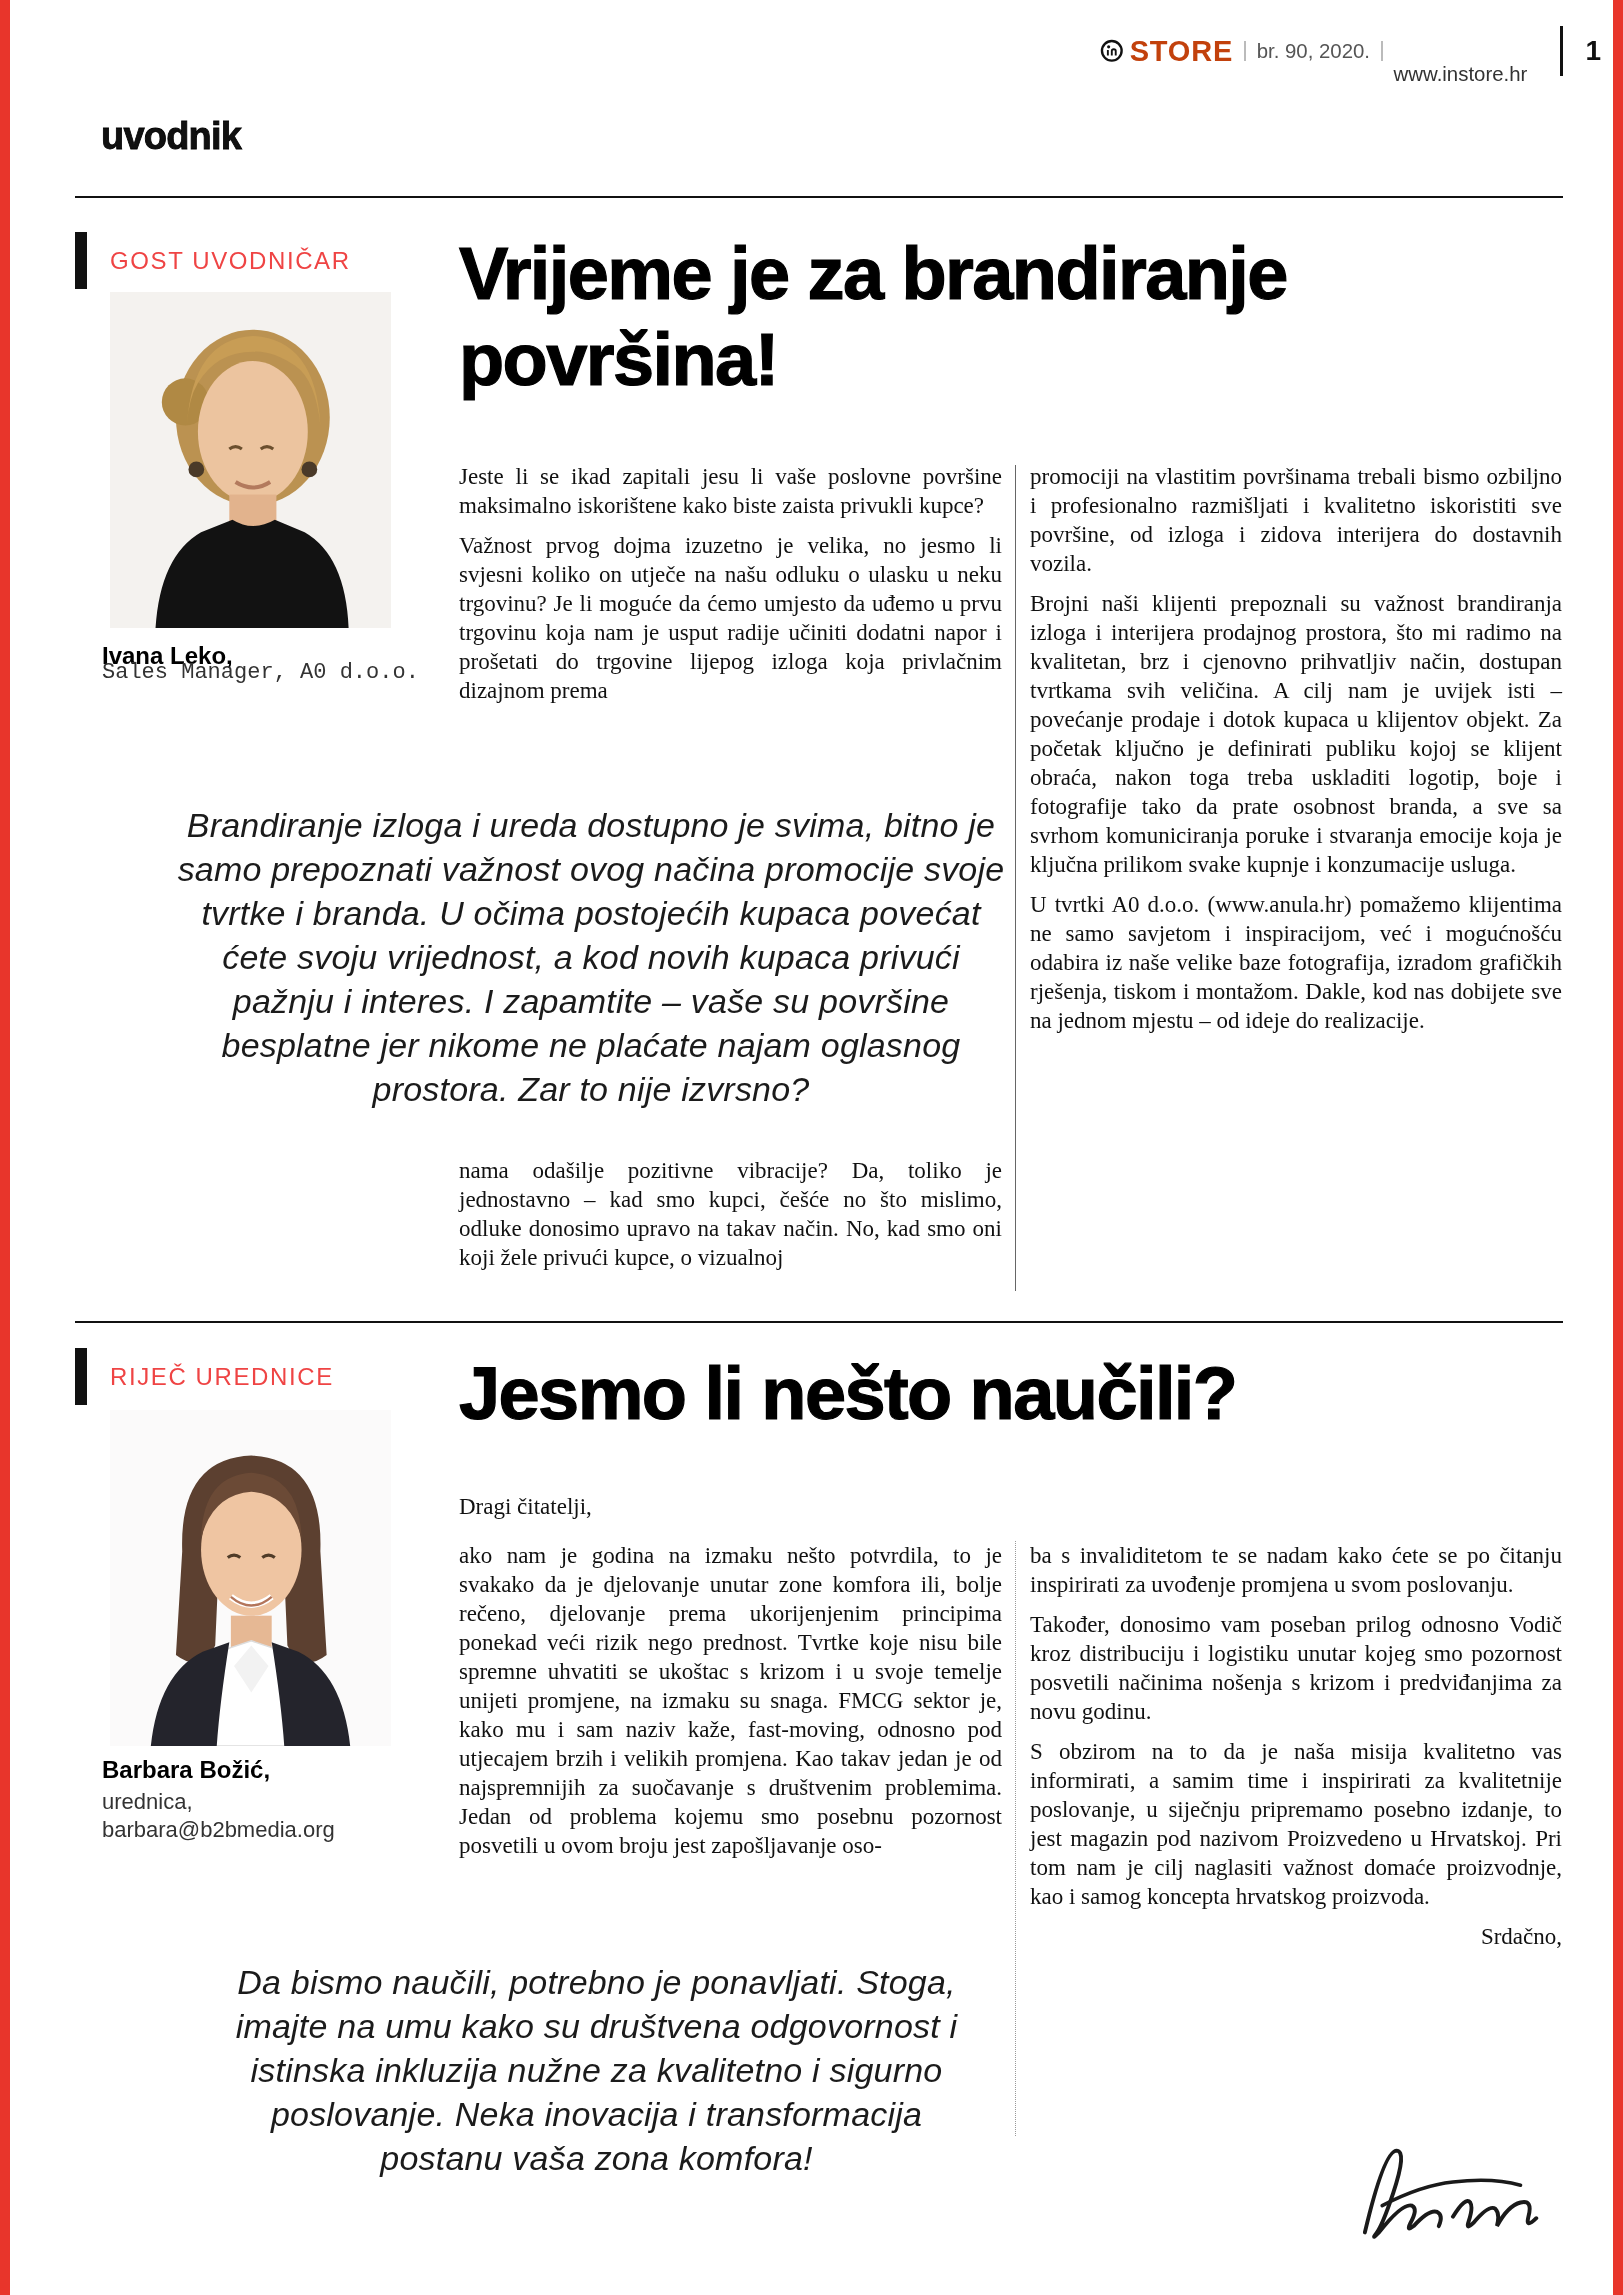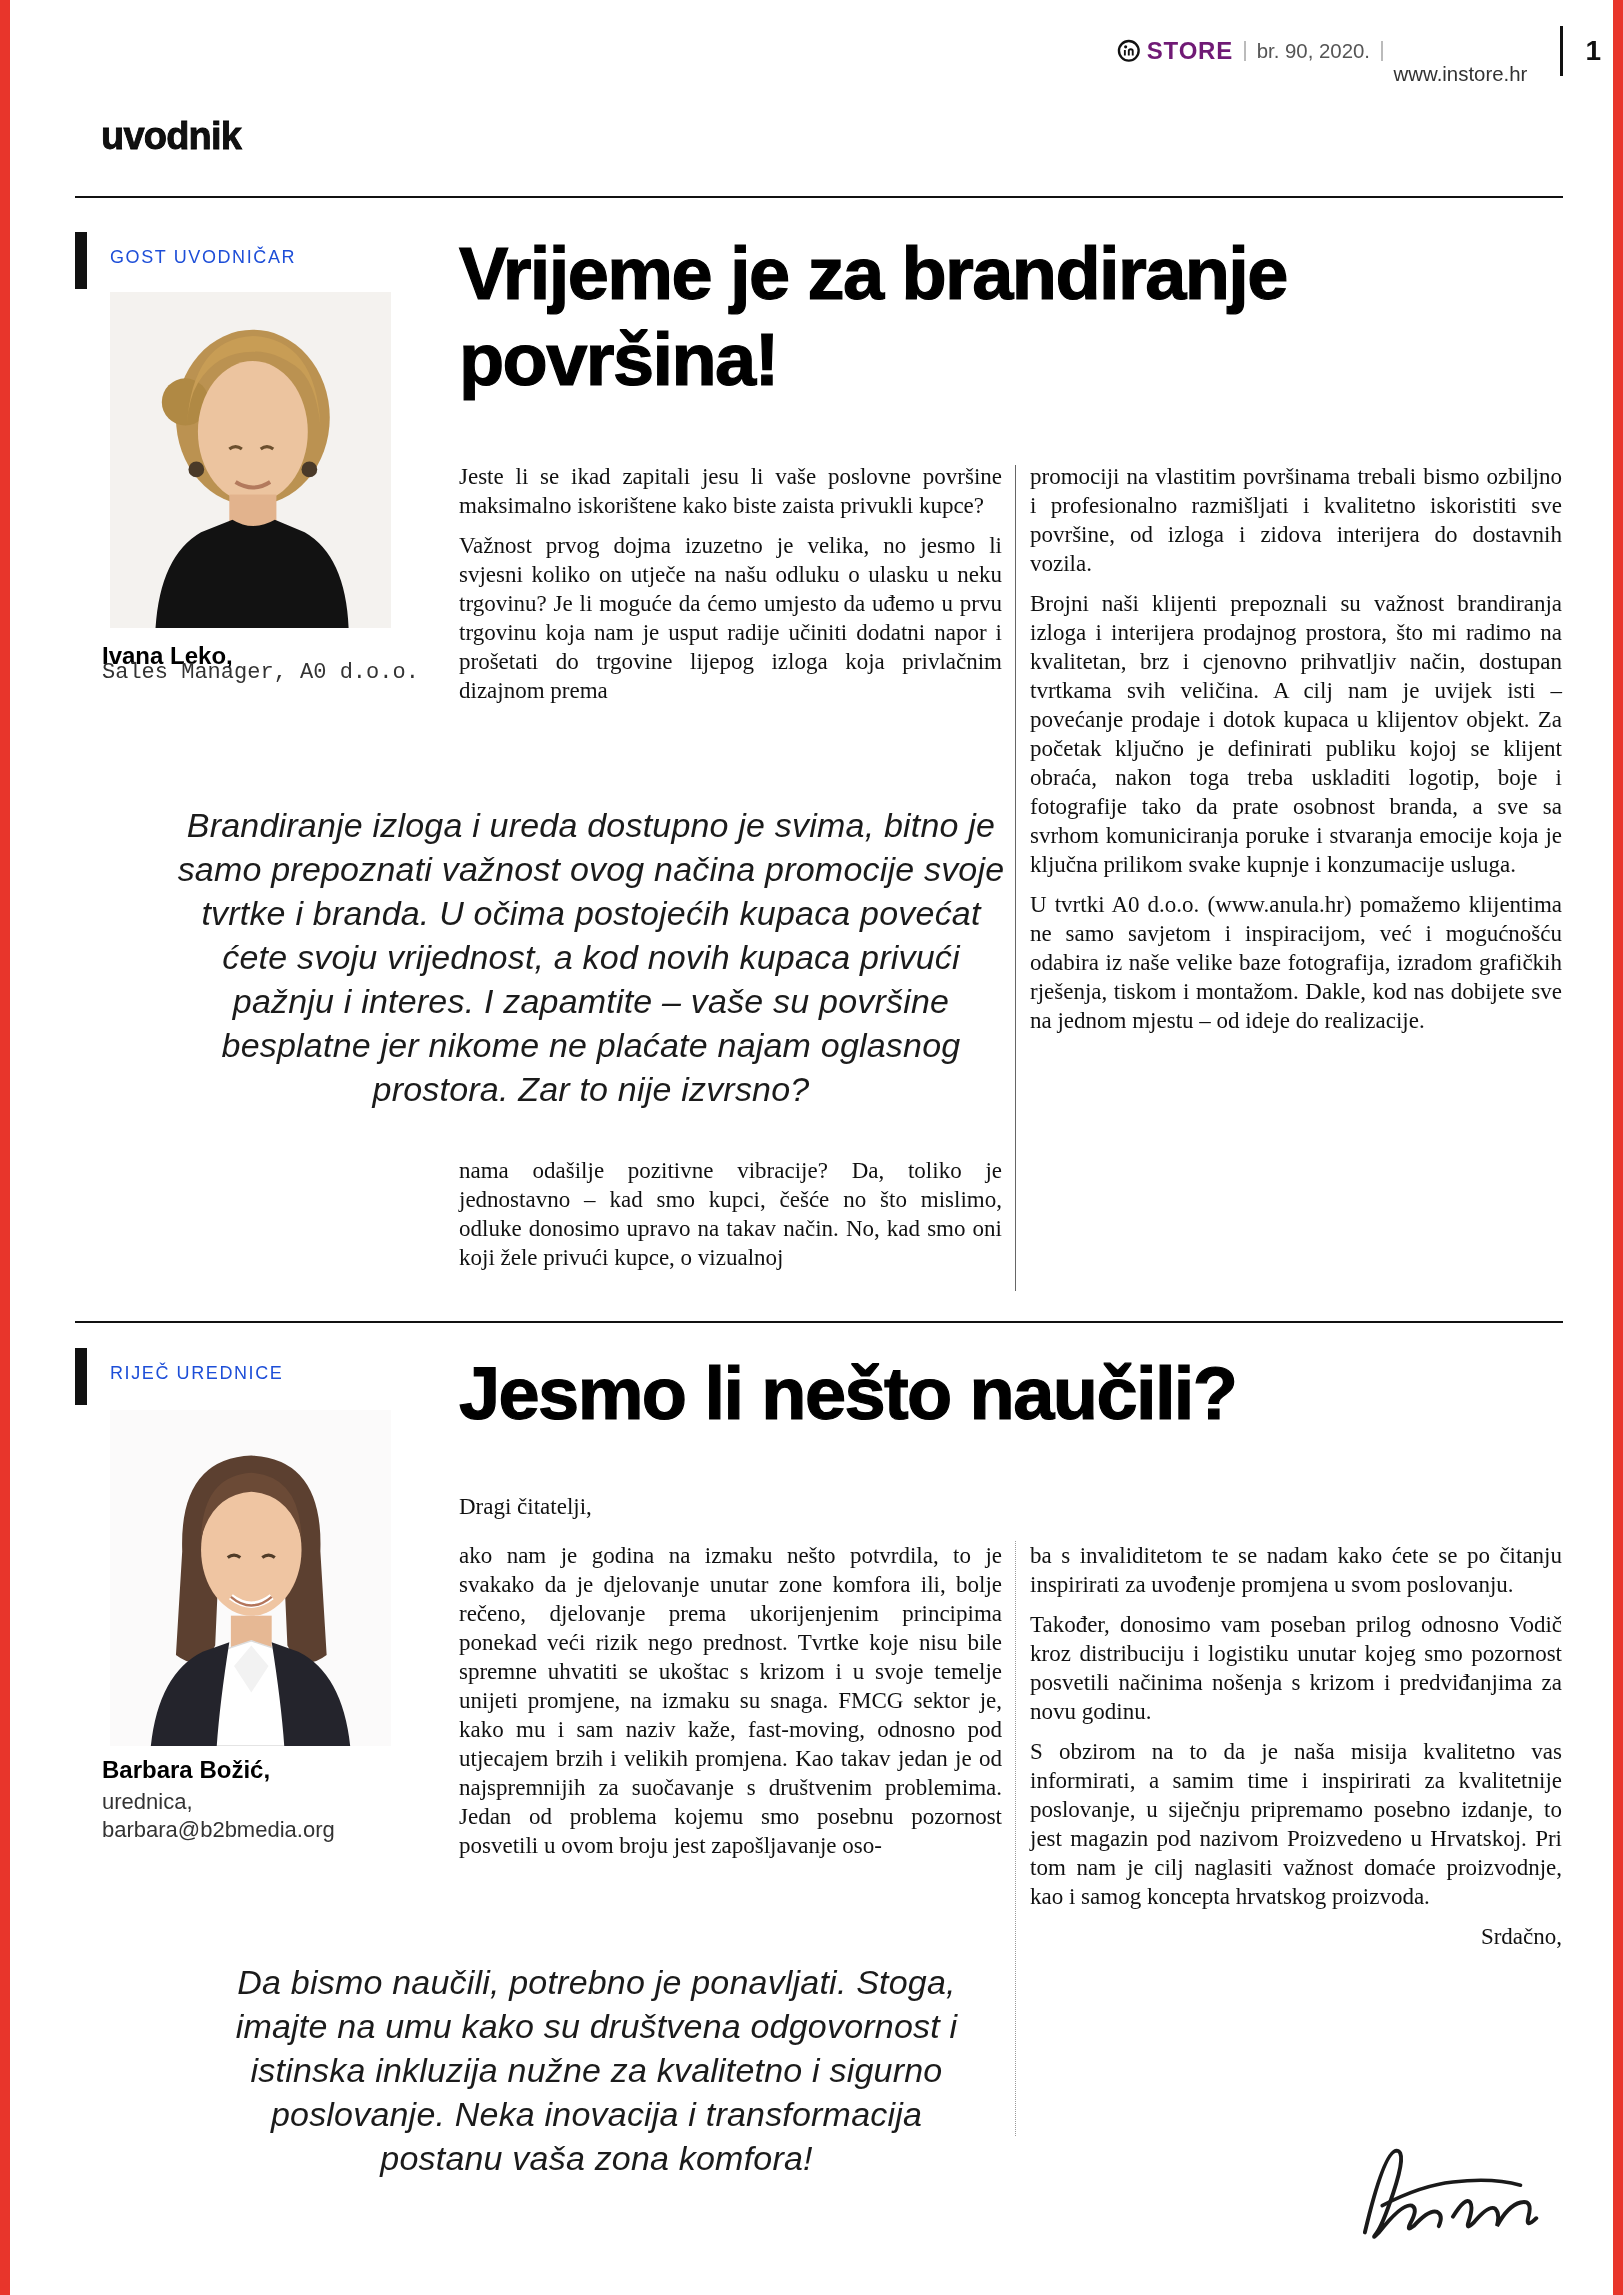--- a/index.html
+++ b/index.html
@@ -17,40 +17,40 @@
   .bleed { position:absolute; top:0; width:10.2px; height:100%; background:#e8352b; }
   .bleed.left { left:0; }
   .bleed.right { right:0; }
 
   
   .masthead {
     position:absolute; top:23.6px; right:22px; height:55px;
     display:flex; align-items:center;
   }
   .logo-circle { width:23.6px; height:23.6px; margin-right:6.3px; }
-  .brand { font-size:24px; font-weight:bold; letter-spacing:0.8px; color:#701a75; }
+  .brand { font-size:29px; font-weight:bold; letter-spacing:0.8px; color:#c2410c; }
   .hsep { width:1.6px; height:20.4px; background:#bbb; margin:0 11px; }
   .issue, .site { font-size:20.4px; color:#555; }
   .site { color:#333;margin-top:47px; }
   .pagediv { width:3.1px; height:50px; background:#111; margin:0 22px 0 33px; }
   .pagenum { font-size:28px; font-weight:bold; color:#111; }
 
   
   .section-title {
     position:absolute; left:101px; top:115px;
     font-size:38px; font-weight:bold; letter-spacing:-0.8px;
     -webkit-text-stroke:0.8px #000;
   }
   .rule { position:absolute; left:75px; width:1488px; height:2.4px; background:#111; }
   .rule.top { top:196px; }
   .rule.mid { top:1321px; }
 
   
   .kicker-bar { position:absolute; left:75px; width:11.8px; height:57px; background:#111; }
-  .kicker-label { position:absolute; left:110px; font-size:18px; letter-spacing:1.6px; color:#1d4ed8; }
+  .kicker-label { position:absolute; left:110px; font-size:24px; letter-spacing:1.6px; color:#ef4444; }
 
   
   .photo { position:absolute; left:110px; width:281px; height:336px; }
   .photo svg { display:block; width:100%; height:100%; }
   .author-name { position:absolute; left:102px; font-size:24px; font-weight:bold; color:#000; }
   .author-line { position:absolute; left:102px; font-size:22px; color:#333; }
 
   
   .headline {
     position:absolute; left:459px;

